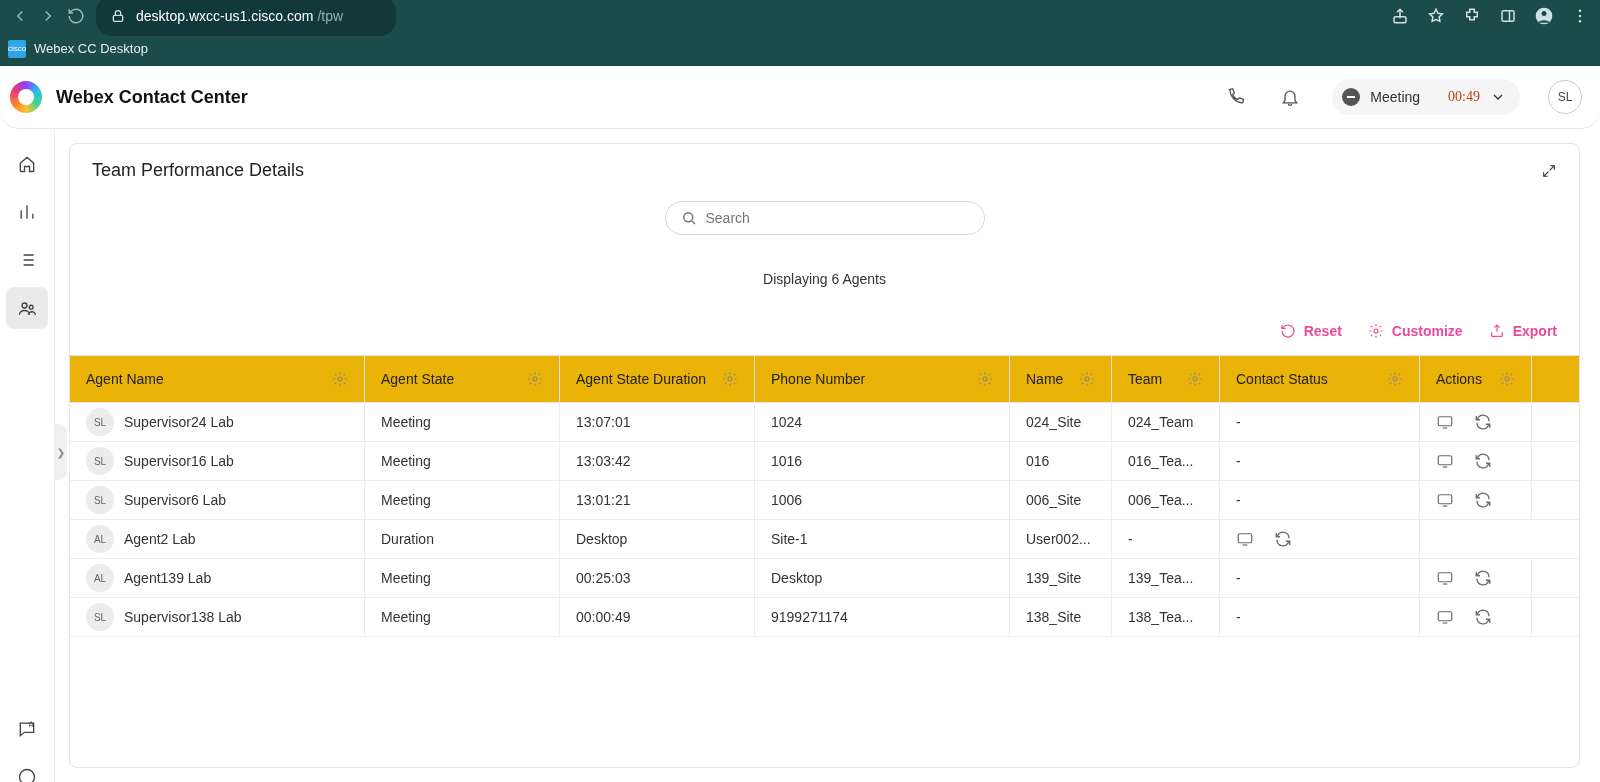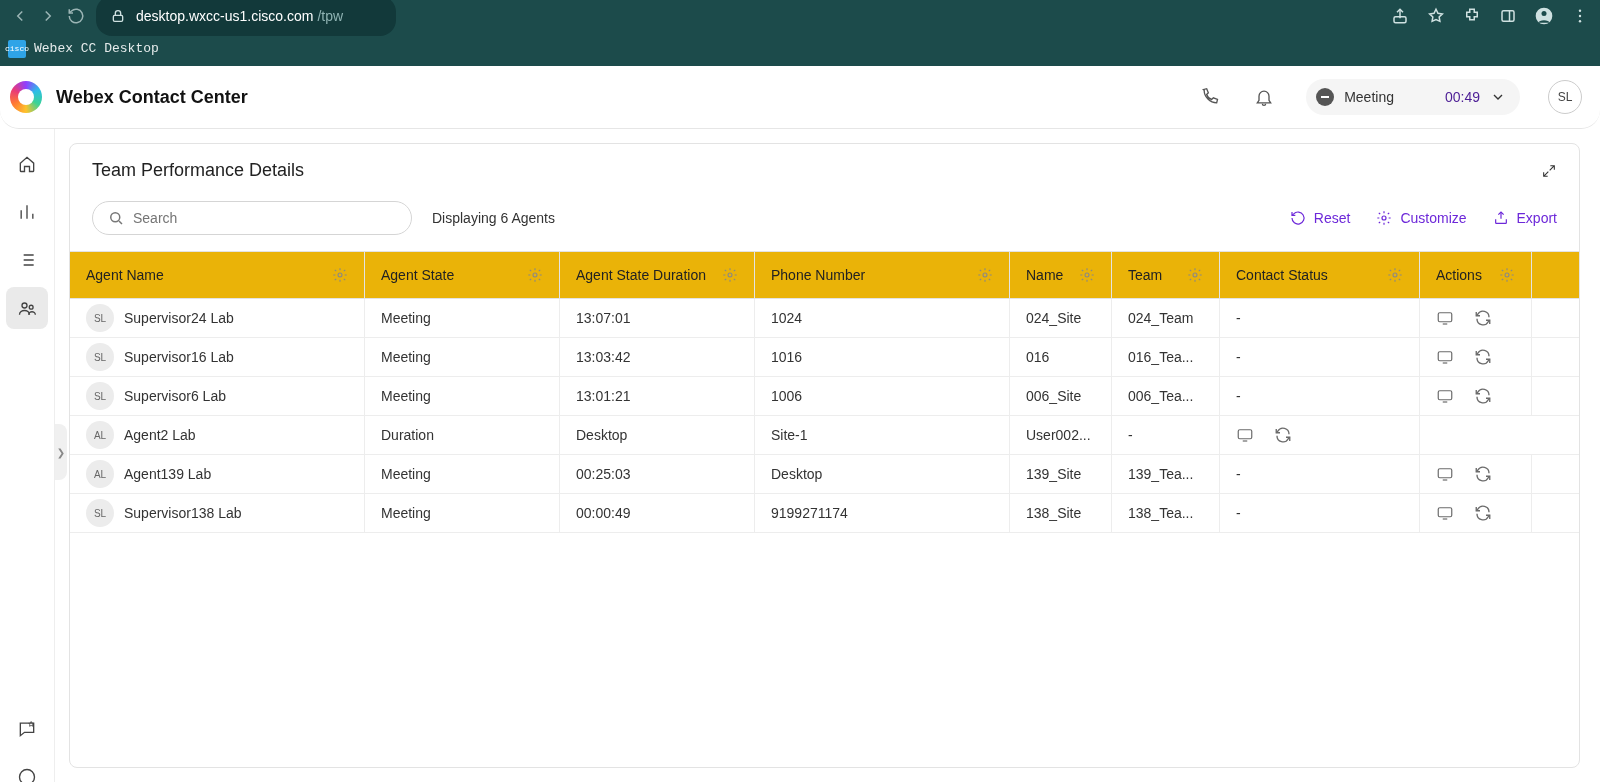--- a/index.html
+++ b/index.html
@@ -5,56 +5,56 @@
   * { box-sizing: border-box; margin:0; padding:0; }
   body { font-family: "Segoe UI", Arial, sans-serif; font-size:14px; color:#333; background:#fff; }
 
   
   .browser-chrome { height:66px; background:#1c4b4b; color:#e6ecec; }
   .addr-bar { display:flex; align-items:center; height:31px; padding:0 6px; }
   .addr-bar .nav-ico { width:28px; height:28px; display:flex; align-items:center; justify-content:center; color:#9bb5b5; }
   .addr-area { flex:0 0 auto; min-width:300px; background:#12393a; border-radius:16px; height:40px; margin:0 6px; display:flex; align-items:center; padding:0 14px; color:#cfe1e1; font-size:14px; gap:10px;}
   .addr-right { margin-left:auto; display:flex; gap:8px; align-items:center; }
   .addr-right .nav-ico { color:#cfe1e1; }
-  .tab-strip { display:flex; align-items:center; height:35px; padding:0 8px;font-family:Liberation Mono, monospace; }
+  .tab-strip { display:flex; align-items:center; height:35px; padding:0 8px; }
   .tab-fav { width:18px; height:18px; background:#2fa4e7; border-radius:2px; margin-right:8px; display:flex; align-items:center; justify-content:center; font-size:8px; color:#fff;}
   .tab-title { color:#e6ecec; font-size:13px; }
 
   
   .app-header { height:63px; border-bottom:1px solid #e6e6e6; background:#fff; display:flex; align-items:center; padding:0 18px 0 10px; gap:14px;border-radius:19px;}
   .logo { width:32px; height:32px; border-radius:50%; background:conic-gradient(#8f3fff, #2cbee7, #3bd296, #fec22b, #ff7a33, #e93b77, #8f3fff); position:relative; }
   .logo::after{content:""; position:absolute; inset:8px; background:#fff; border-radius:50%;}
   .app-title { font-size:18px; font-weight:600; color:#121212;}
   .hdr-spacer { flex:1; }
   .hdr-ico { width:40px; height:40px; display:flex; align-items:center; justify-content:center; color:#555; }
   .status-pill { display:flex; align-items:center; gap:10px; background:#f5f5f5; border-radius:20px; height:36px; padding:0 14px 0 10px; margin-left:8px;}
   .status-dot { width:18px; height:18px; border-radius:50%; background:#555; position:relative; display:flex; align-items:center; justify-content:center;}
   .status-dot::after{content:""; width:8px; height:2px; background:#fff; }
-  .status-pill .timer { margin-left:41px; color:#4c1d95; }
+  .status-pill .timer { margin-left:18px; color:#c2410c;font-family:Liberation Serif, serif; }
   .avatar-small { width:34px; height:34px; border-radius:50%; background:#ececec; display:flex; align-items:center; justify-content:center; font-size:12px; color:#444; margin-left:14px; }
   .avatar-small.outlined{ border:1px solid #ccc; background:#fff;}
   
   
   .app-body { display:flex; height:calc(782px - 66px - 63px); }
   .left-nav { width:55px; background:#fff; border-right:1px solid #eee; display:flex; flex-direction:column; align-items:center; padding-top:14px; gap:6px;}
   .nav-item { width:42px; height:42px; display:flex; align-items:center; justify-content:center; border-radius:8px; color:#444;}
   .nav-item.active { background:#eaeaea; }
   .left-nav .spacer{ flex:1;}
   .side-handle { width:12px; height:56px; background:#f0f0f0; border-radius:0 8px 8px 0; align-self:flex-start; margin-left:55px; position:absolute; top:calc(66px + 63px + 295px); display:flex; align-items:center; justify-content:center; color:#888; font-size:10px;}
 
   
   .main { flex:1; padding:14px 20px 14px 14px; background:#fff; overflow:hidden; }
   .panel { border:1px solid #e3e3e3; border-radius:8px; overflow:hidden; height:100%; display:flex; flex-direction:column; background:#fff;}
   .panel-hdr { display:flex; align-items:center; justify-content:space-between; padding:16px 22px;gap:27px; }
   .panel-title { font-size:18px; color:#222; }
-  .toolbar { display:flex; align-items:center; padding:4px 22px 16px; gap:20px; }
+  .toolbar { display:flex; align-items:center; padding:4px 22px 16px; gap:36px;flex-direction:column; }
   .search-box { display:flex; align-items:center; gap:8px; border:1px solid #d5d5d5; border-radius:20px; height:34px; width:320px; padding:0 14px; color:#777;}
   .search-box input { border:none; outline:none; flex:1; font-size:14px; color:#333; background:transparent;}
   .tb-right { margin-left:auto; display:flex; gap:26px; align-items:center; }
-  .tb-btn { display:flex; align-items:flex-start; gap:8px; color:#6d28d9; }
+  .tb-btn { display:flex; align-items:flex-start; gap:8px; color:#ec4899;font-weight:bold; }
 
   
   .table { border-top:1px solid #e3e3e3; flex:1; overflow:auto;}
   .row { display:grid; grid-template-columns: 295px 195px 195px 255px 102px 108px 200px 112px; align-items:center; height:39px; border-bottom:1px solid #ededed; }
   .row.header { background:#eab308; font-weight:400; color:#222; height:47px; border-bottom:1px solid #e3e3e3;}
   .cell { padding:0 16px; display:flex; align-items:center; gap:10px; border-right:1px solid #ededed; height:100%; overflow:hidden; white-space:nowrap; text-overflow:ellipsis;}
   .row.header .cell { border-right:1px solid #e3e3e3; justify-content:space-between; }
   .cell.actions { justify-content:flex-start; gap:20px; color:#6b6b6b;}
   .agent-avatar { width:28px; height:28px; border-radius:50%; background:#ececec; display:flex; align-items:center; justify-content:center; font-size:10px; color:#666; flex:none;}
   .txt { overflow:hidden; text-overflow:ellipsis; white-space:nowrap; }

